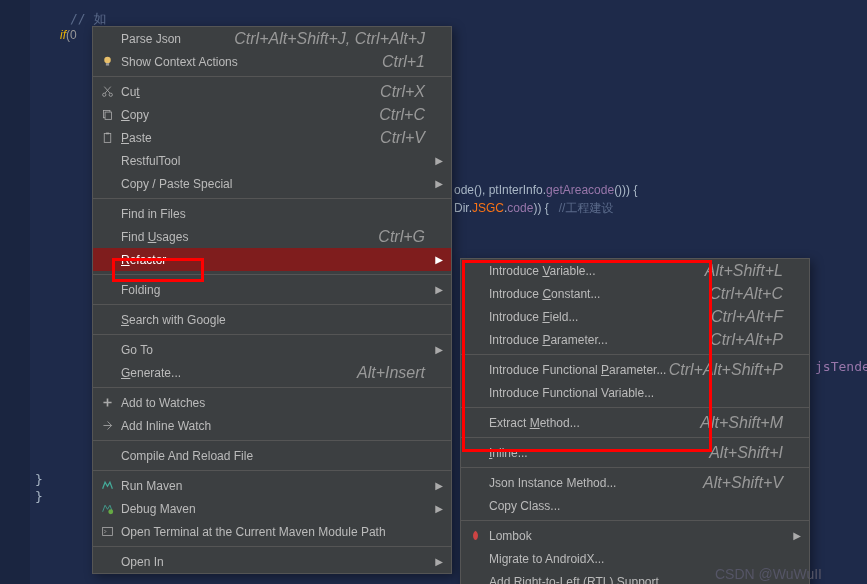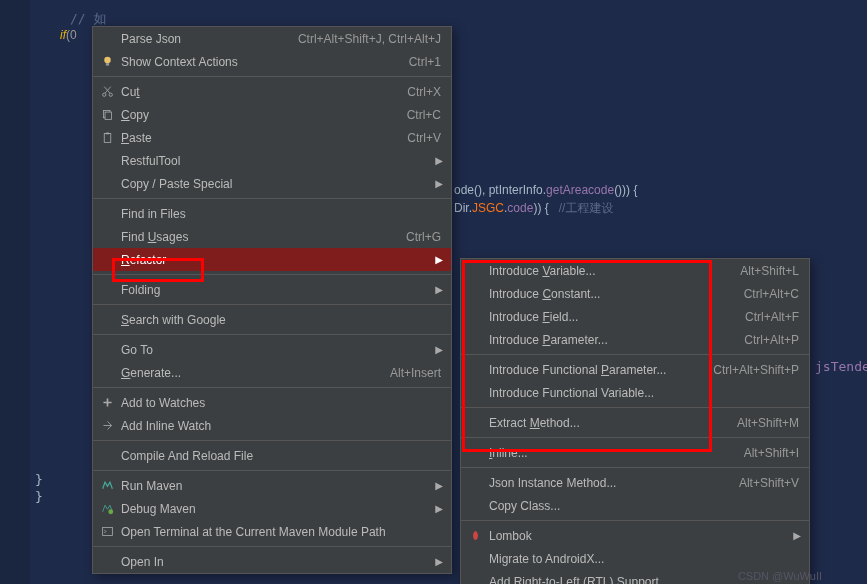--- a/index.html
+++ b/index.html
@@ -8,35 +8,35 @@
 .gutter { position:absolute; left:0; top:0; width:30px; height:100%; background:#1a2540; }
 .code-line { position:absolute; white-space:pre; color:#999; font-family:Consolas,monospace; font-size:13px; }
 .comment { color:#5a6a8a; }
 .kw { color:#eab308;font-style:italic; }
 .ident { color:#9876aa;margin-top:19px; }
 .class { color:#a9b7c6; }
 
 .menu { position:absolute; background:#3c3f41; border:1px solid #555; box-shadow:3px 3px 10px rgba(0,0,0,.4); }
 .menu-main { left:92px; top:26px; width:360px; }
 .menu-sub { left:460px; top:258px; width:350px; }
-.menu-item { display:flex; align-items:center; height:23px; padding:0 10px 0 28px; color:#bbb; position:relative; }
+.menu-item { display:flex; align-items:center; height:23px; padding:0 26px 0 28px; color:#bbb; position:relative; }
 .menu-item.hl { background:#7f1d1d; color:#fff; }
 .menu-item .label { flex:1; }
-.menu-item .shortcut { color:#999; font-size:12px; }
+.menu-item .shortcut { color:#999; font-size:16px;font-style:italic; }
 .menu-item .arrow { position:absolute; right:8px; font-size:10px; color:#aaa; }
 .menu-item.hl .arrow { color:#fff; }
 .sep { height:1px; background:#555; margin:3px 0; }
 .menu-icon { position:absolute; left:6px; width:16px; height:16px; display:flex; align-items:center; justify-content:center; }
 .menu-icon svg { width:13px; height:13px; }
 
 .u { text-decoration:underline; }
 .red-box { position:absolute; border:3px solid red; pointer-events:none; }
 .red1 { left:112px; top:258px; width:92px; height:24px; }
 .red2 { left:462px; top:260px; width:250px; height:192px; }
-.watermark { position:absolute; right:45px; bottom:2px; color:#556; font-size:11px; }
+.watermark { position:absolute; right:45px; bottom:2px; color:#556; font-size:14px; }
 </style>
 </head>
 <body>
 
 <div class="editor">
   <div class="gutter"></div>
   <div class="code-line comment" style="left:70px;top:10px">// 如</div>
   <div class="code-line" style="left:60px;top:27px"><span class="kw">if</span><span>(0</span></div>
   <div class="code-line" style="left:454px;top:182px"><span class="class">ode(), ptInterInfo.</span><span class="ident">getAreacode</span><span class="class">())) {</span></div>
   <div class="code-line" style="left:454px;top:200px"><span class="class">Dir.</span><span class="ident" style="color:#f97316">JSGC</span><span class="class">.</span><span class="ident">code</span><span class="class">)) {   </span><span class="comment">//工程建设</span></div>

